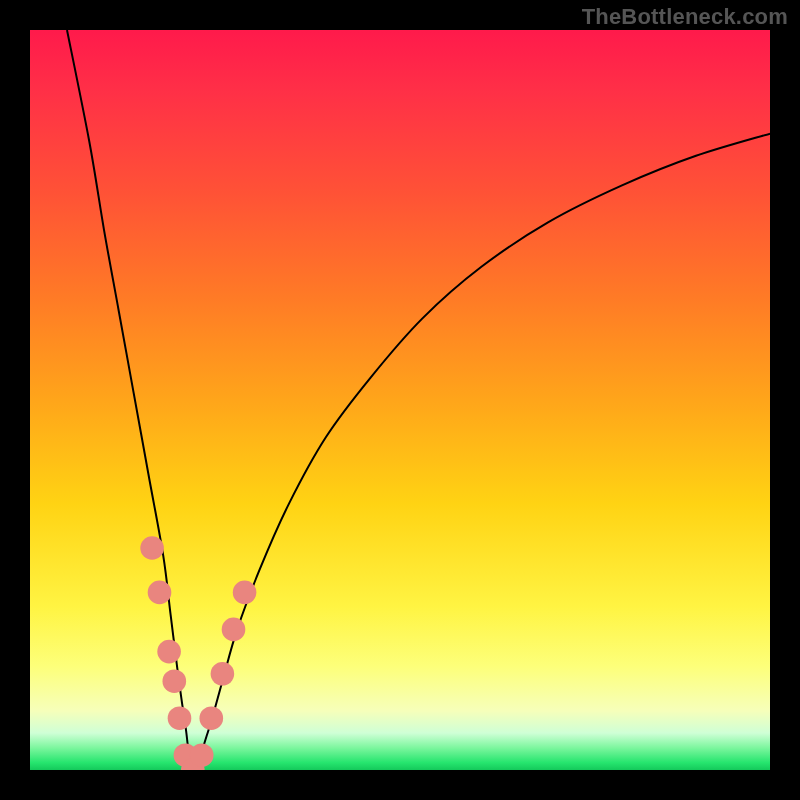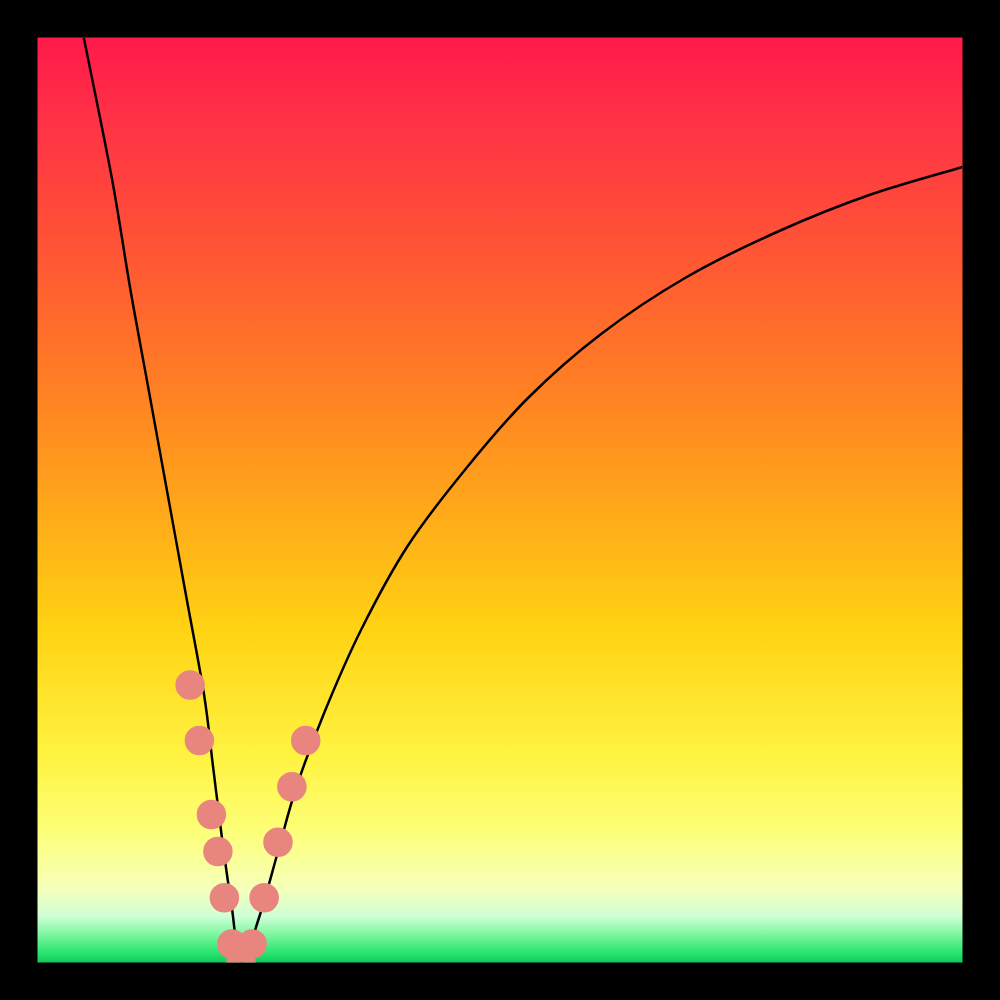--- a/index.html
+++ b/index.html
@@ -68,20 +68,21 @@
   
   .pt {
     fill: #e9857f; 
     stroke: none;
   }
 </style>
 </head>
 <body>
 
 <div class="stage">
+  <div class="watermark">TheBottleneck.com</div>
 
   <div class="plot-frame">
     <div class="gradient"></div>
 
     <svg class="curves" viewBox="0 0 740 740" preserveAspectRatio="none">
       <path id="curve-path" class="curve" d="M 37.0 0.0 C 40.7 18.5, 53.0 77.7, 59.2 111.0 C 65.4 144.3, 69.1 171.4, 74.0 199.8 C 78.9 228.2, 83.9 254.1, 88.8 281.2 C 93.7 308.3, 98.7 335.5, 103.6 362.6 C 108.5 389.7, 113.5 416.9, 118.4 444.0 C 123.3 471.1, 129.5 502.0, 133.2 525.4 C 136.9 548.8, 138.1 564.9, 140.6 584.6 C 143.1 604.3, 145.5 625.3, 148.0 643.8 C 150.5 662.3, 152.9 679.6, 155.4 695.6 C 157.9 711.6, 159.1 738.8, 162.8 740.0 C 166.5 741.2, 172.7 717.8, 177.6 703.0 C 182.5 688.2, 187.5 668.5, 192.4 651.2 C 197.3 633.9, 201.0 617.9, 207.2 599.4 C 213.4 580.9, 220.8 561.2, 229.4 540.2 C 238.0 519.2, 247.9 495.8, 259.0 473.6 C 270.1 451.4, 282.4 428.0, 296.0 407.0 C 309.6 386.0, 324.4 367.5, 340.4 347.8 C 356.4 328.1, 373.7 307.1, 392.2 288.6 C 410.7 270.1, 430.4 252.8, 451.4 236.8 C 472.4 220.8, 494.6 206.0, 518.0 192.4 C 541.4 178.8, 567.3 166.5, 592.0 155.4 C 616.7 144.3, 641.3 134.4, 666.0 125.8 C 690.7 117.2, 727.7 107.3, 740.0 103.6"></path>
       <g id="points-layer">
           <circle cx="122.1" cy="518.0" r="11.8" class="pt"></circle>
           <circle cx="129.5" cy="562.4" r="11.8" class="pt"></circle>
           <circle cx="139.1" cy="621.6" r="11.8" class="pt"></circle>

